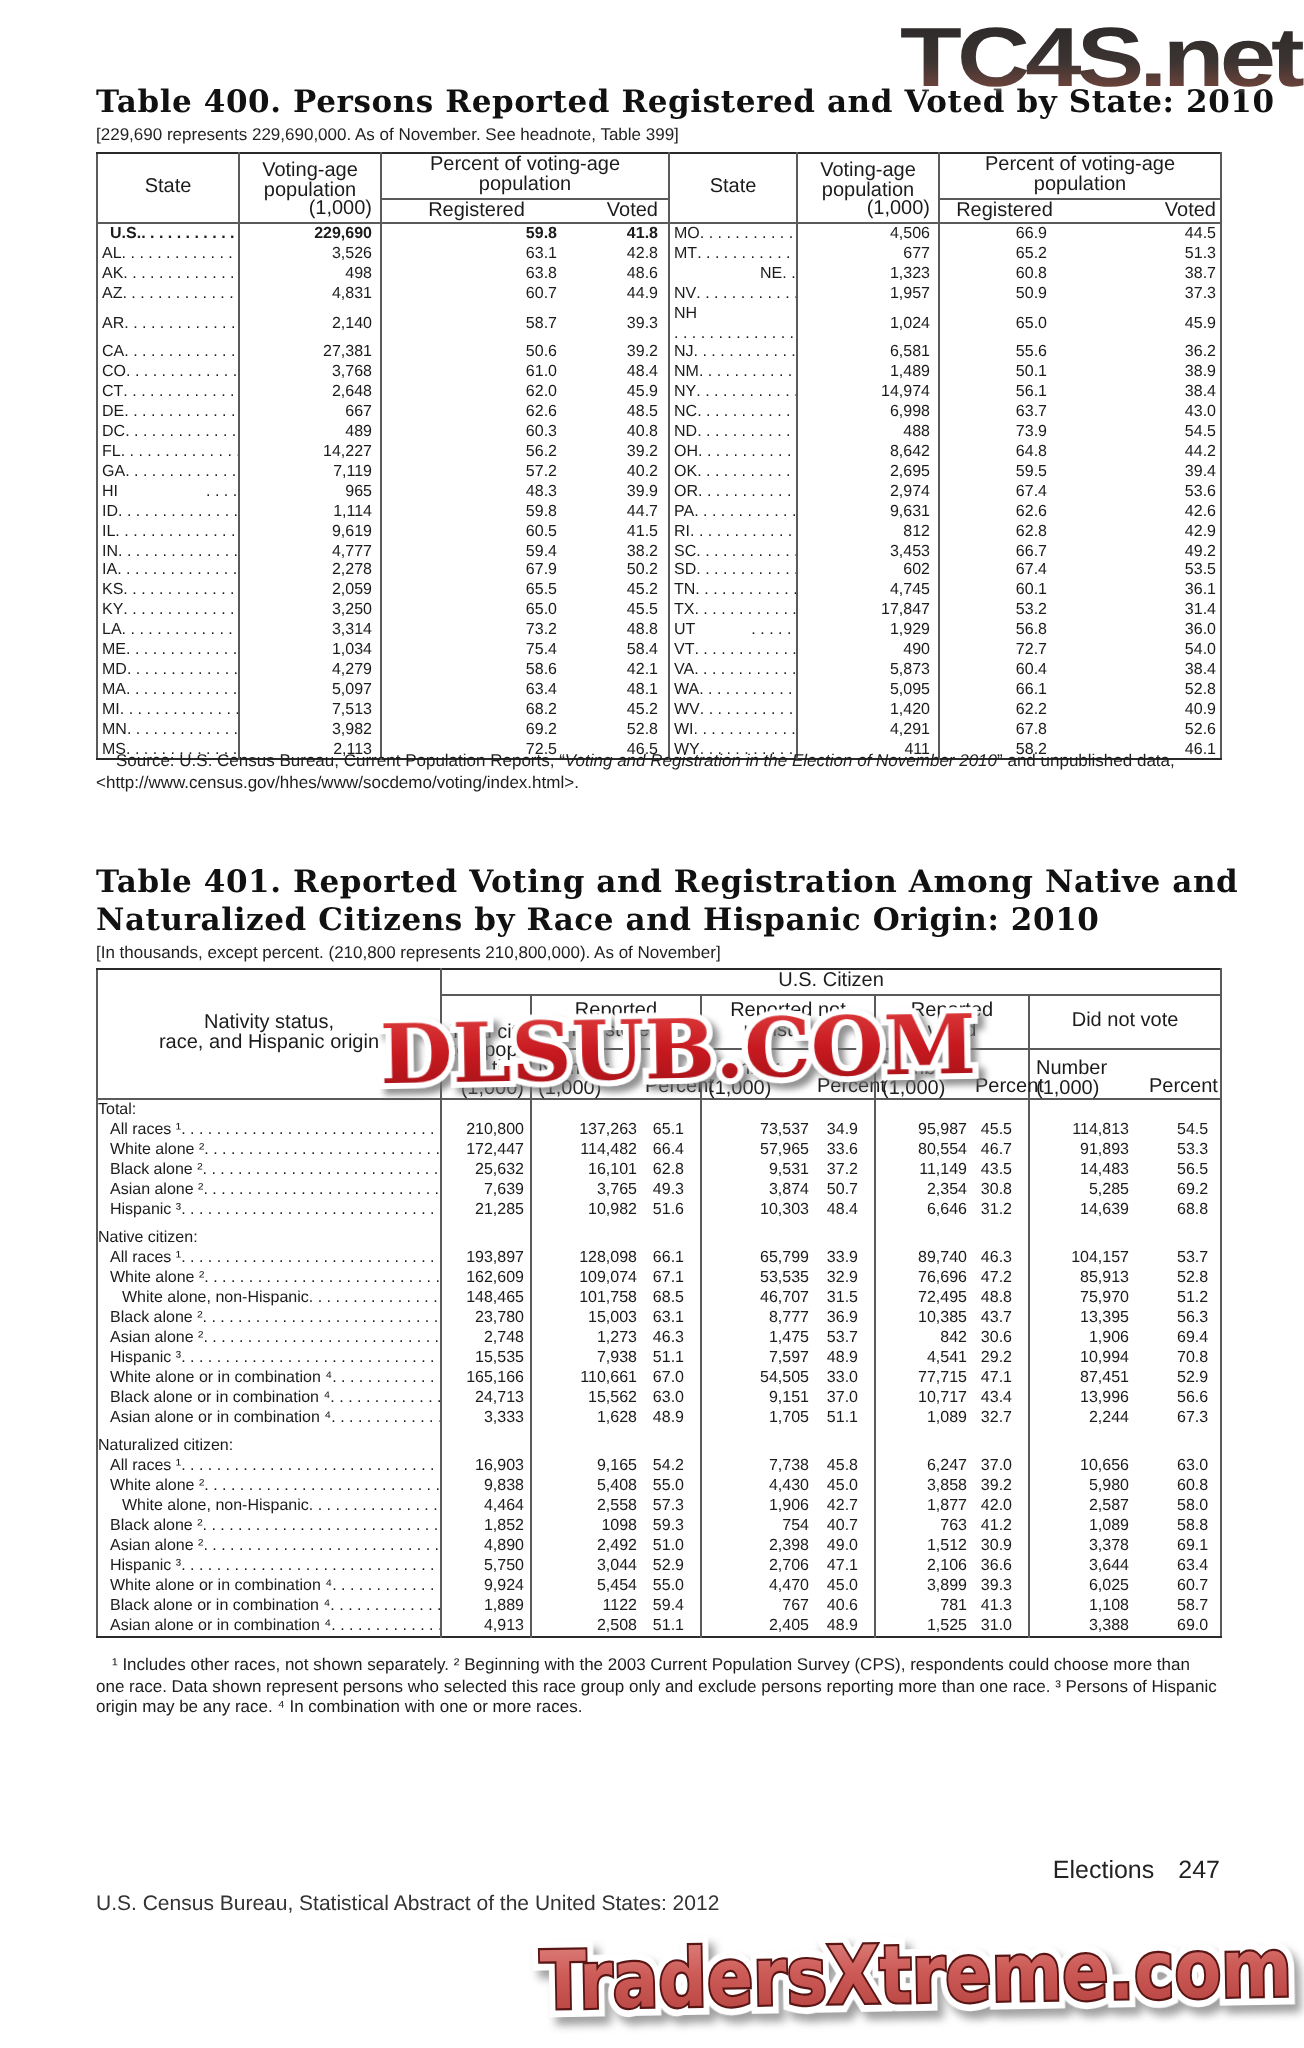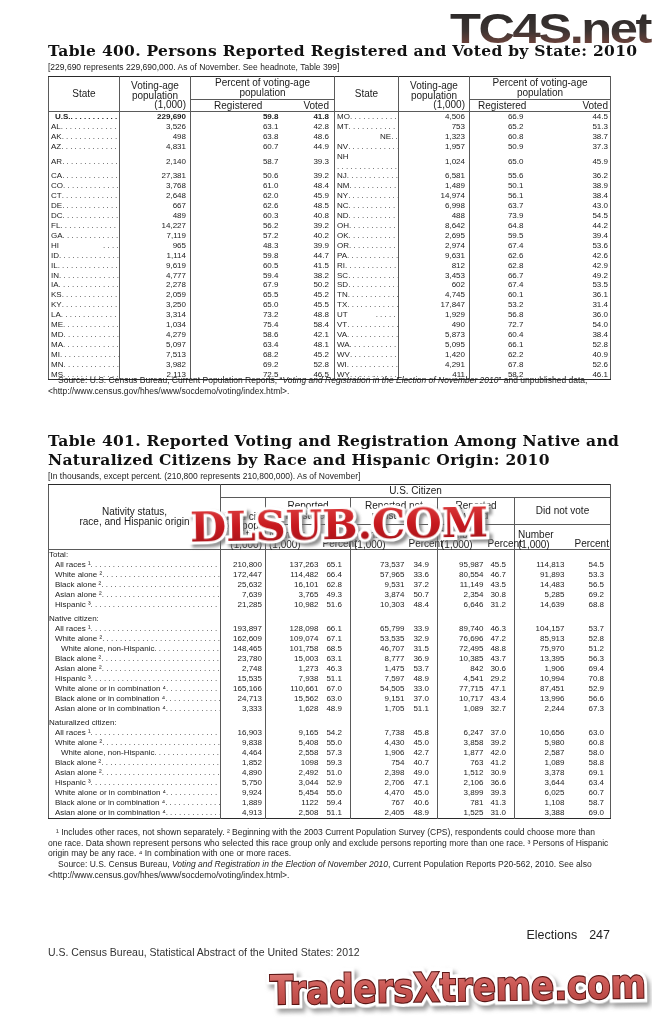--- a/index.html
+++ b/index.html
@@ -141,21 +141,21 @@
           </td>
           <td class="num pr4 bR">3,526</td>
           <td class="num pr7">63.1</td>
           <td class="num pr5 bR">42.8</td>
           <td class="bR">
             <div class="stwrap" style="padding-left: 2px;">
               <span class="lbl">MT</span>
               <span class="ldr"></span>
             </div>
           </td>
-          <td class="num pr4 bR">753</td>
+          <td class="num pr4 bR">677</td>
           <td class="num pr11">65.2</td>
           <td class="num pr2">51.3</td>
         </tr>
         <tr>
           <td class="bR">
             <div class="stwrap" style="padding-left: 2px;">
               <span class="lbl">AK</span>
               <span class="ldr"></span>
             </div>
           </td>
@@ -1124,21 +1124,20 @@
           <td class="num pr8 bR">48.9</td>
           <td class="num pr4">1,525</td>
           <td class="num pr8 bR">31.0</td>
           <td class="num pr10">3,388</td>
           <td class="num pr6">69.0</td>
         </tr>
       </tbody>
   </table>
 
   <p class="fn" style="top:827px">¹ Includes other races, not shown separately. ² Beginning with the 2003 Current Population Survey (CPS), respondents could choose more than one race. Data shown represent persons who selected this race group only and exclude persons reporting more than one race. ³ Persons of Hispanic origin may be any race. ⁴ In combination with one or more races.</p>
-  <p class="src" style="top:859px"><span>Source: U.S. Census Bureau, </span><i>Voting and Registration in the Election of November 2010</i><span>, Current Population Reports P20-562, 2010. See also &lt;http://www.census.gov/hhes/www/socdemo/voting/index.html&gt;.</span></p>
 
   <div class="pg-label"><span>Elections</span><span class="n">247</span></div>
   <div class="bureau">U.S. Census Bureau, Statistical Abstract of the United States: 2012</div>
 
   <svg class="wm wm-top" width="208" height="54">
     <defs>
       <linearGradient id="gTop" x1="0" y1="0" x2="0" y2="1">
         <stop offset="0" stop-color="#262626"></stop>
           <stop offset="0.55" stop-color="#3c3432"></stop>
           <stop offset="1" stop-color="#8a4c41"></stop>

